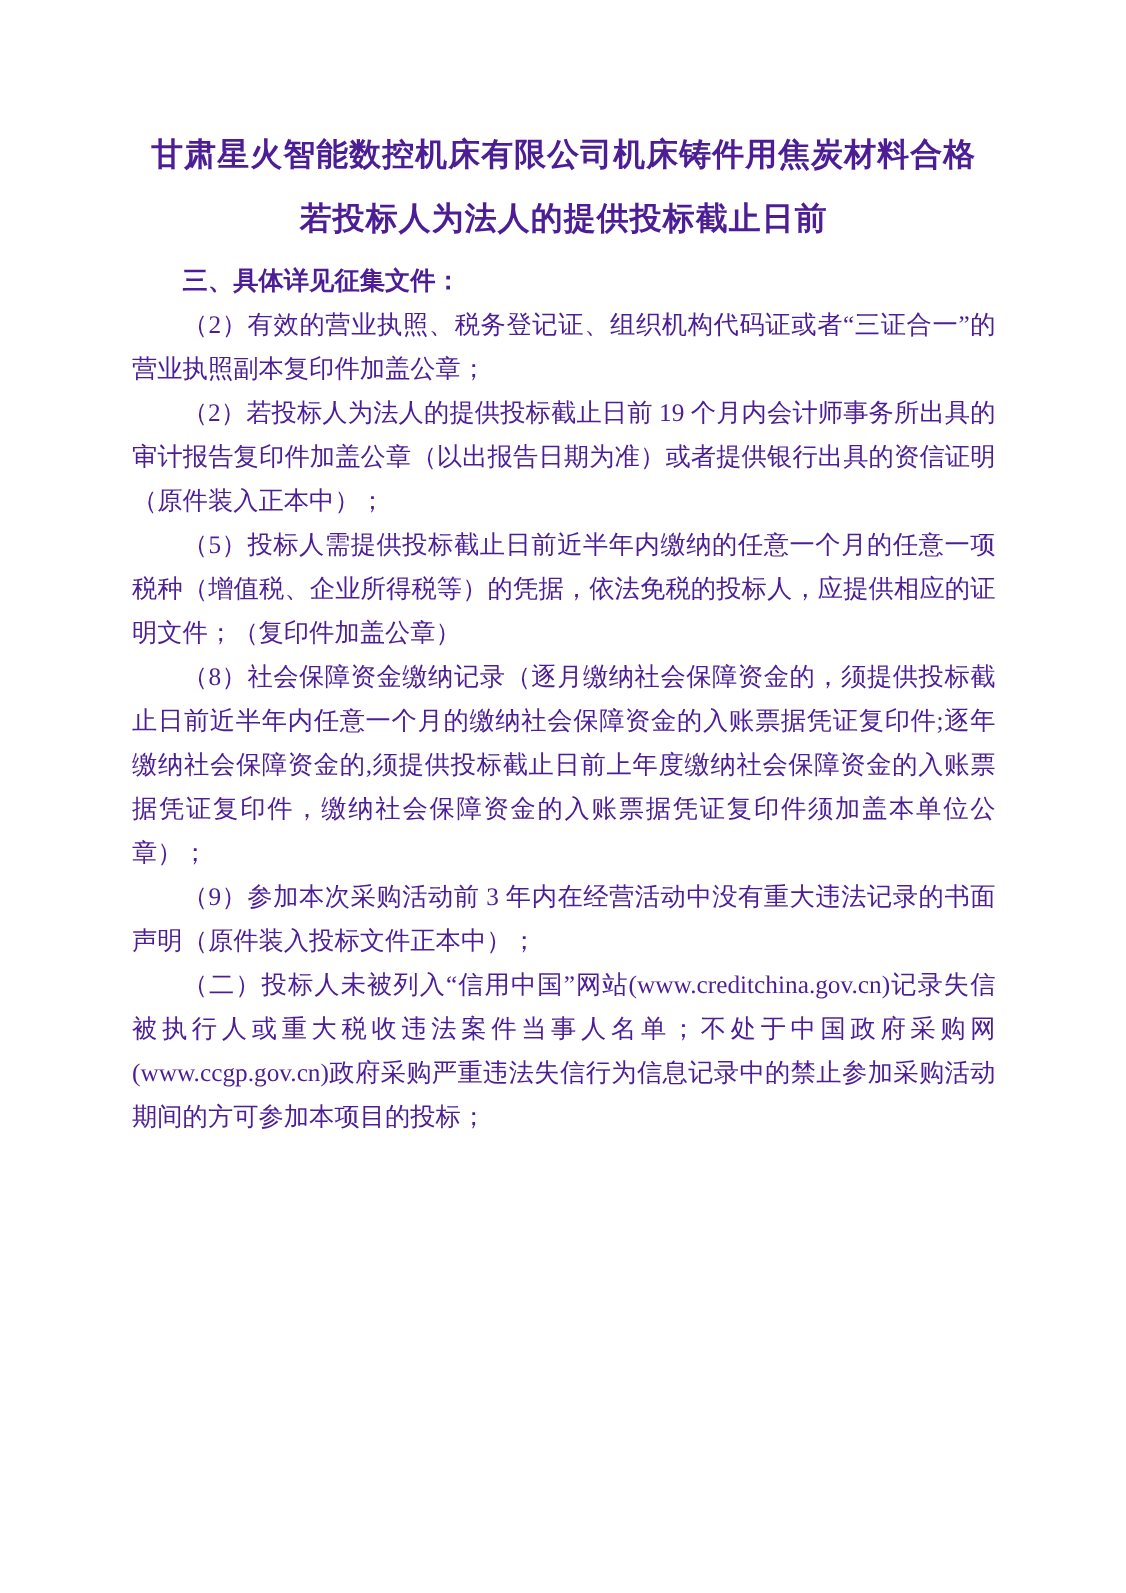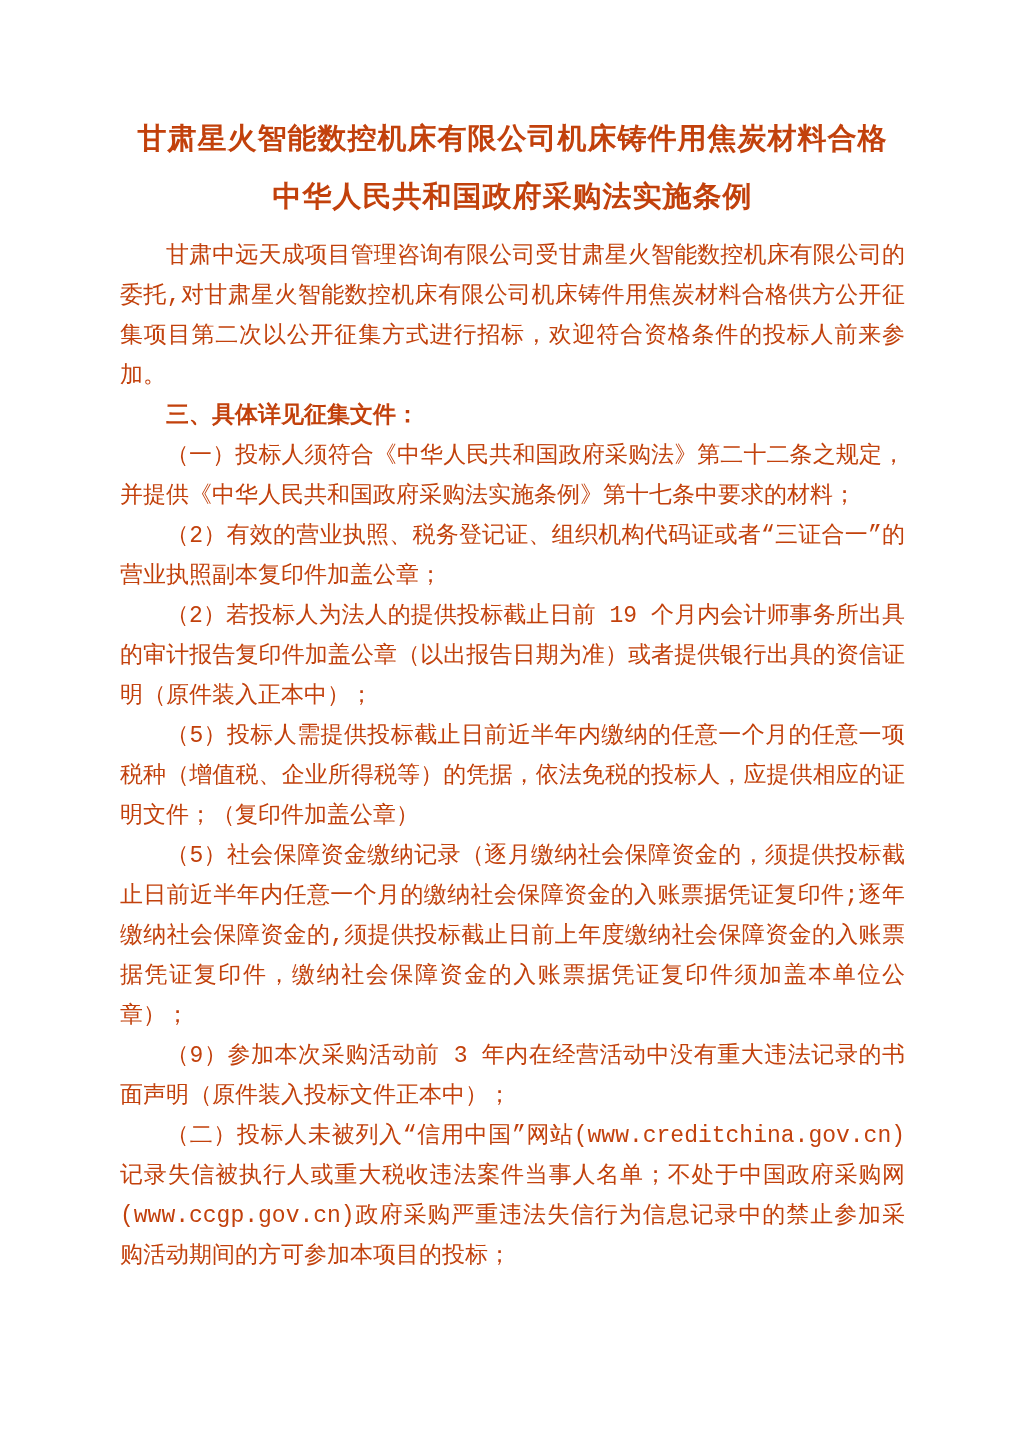--- a/index.html
+++ b/index.html
@@ -8,22 +8,22 @@
     background: #ffffff;
   }
   .page {
     position: relative;
     width: 1024px;
     height: 1448px;
     margin: 0 auto;
     background: #ffffff;
     box-sizing: border-box;
     padding: 112px 119px 0 120px;
-    font-family: Liberation Mono, monospace;
-    color: #c2410c;
+    font-family: Liberation Serif, serif;
+    color: #4c1d95;
     overflow: hidden;
   }
   .doc-title {
     font-size: 29px;
     font-weight: bold;
     text-align: center;
     line-height: 58px;
     letter-spacing: 1px;
   }
   .paragraphs {
@@ -41,26 +41,24 @@
   .para.bold {
     font-weight: bold;
   }
 </style>
 </head>
 <body>
 
 <div class="page">
   <div class="doc-title">
     <div>甘肃星火智能数控机床有限公司机床铸件用焦炭材料合格</div>
-    <div>中华人民共和国政府采购法实施条例</div>
+    <div>若投标人为法人的提供投标截止日前</div>
   </div>
   <div class="paragraphs" id="paragraphs">
-      <p class="para">甘肃中远天成项目管理咨询有限公司受甘肃星火智能数控机床有限公司的委托,对甘肃星火智能数控机床有限公司机床铸件用焦炭材料合格供方公开征集项目第二次以公开征集方式进行招标，欢迎符合资格条件的投标人前来参加。</p>
       <p class="para bold">三、具体详见征集文件：</p>
-      <p class="para">（一）投标人须符合《中华人民共和国政府采购法》第二十二条之规定，并提供《中华人民共和国政府采购法实施条例》第十七条中要求的材料；</p>
       <p class="para">（2）有效的营业执照、税务登记证、组织机构代码证或者“三证合一”的营业执照副本复印件加盖公章；</p>
       <p class="para">（2）若投标人为法人的提供投标截止日前 19 个月内会计师事务所出具的审计报告复印件加盖公章（以出报告日期为准）或者提供银行出具的资信证明（原件装入正本中）；</p>
       <p class="para">（5）投标人需提供投标截止日前近半年内缴纳的任意一个月的任意一项税种（增值税、企业所得税等）的凭据，依法免税的投标人，应提供相应的证明文件；（复印件加盖公章）</p>
-      <p class="para">（5）社会保障资金缴纳记录（逐月缴纳社会保障资金的，须提供投标截止日前近半年内任意一个月的缴纳社会保障资金的入账票据凭证复印件;逐年缴纳社会保障资金的,须提供投标截止日前上年度缴纳社会保障资金的入账票据凭证复印件，缴纳社会保障资金的入账票据凭证复印件须加盖本单位公章）；</p>
+      <p class="para">（8）社会保障资金缴纳记录（逐月缴纳社会保障资金的，须提供投标截止日前近半年内任意一个月的缴纳社会保障资金的入账票据凭证复印件;逐年缴纳社会保障资金的,须提供投标截止日前上年度缴纳社会保障资金的入账票据凭证复印件，缴纳社会保障资金的入账票据凭证复印件须加盖本单位公章）；</p>
       <p class="para">（9）参加本次采购活动前 3 年内在经营活动中没有重大违法记录的书面声明（原件装入投标文件正本中）；</p>
       <p class="para">（二）投标人未被列入“信用中国”网站(www.creditchina.gov.cn)记录失信被执行人或重大税收违法案件当事人名单；不处于中国政府采购网(www.ccgp.gov.cn)政府采购严重违法失信行为信息记录中的禁止参加采购活动期间的方可参加本项目的投标；</p>
     </div>
 </div>
 
 </body></html>

